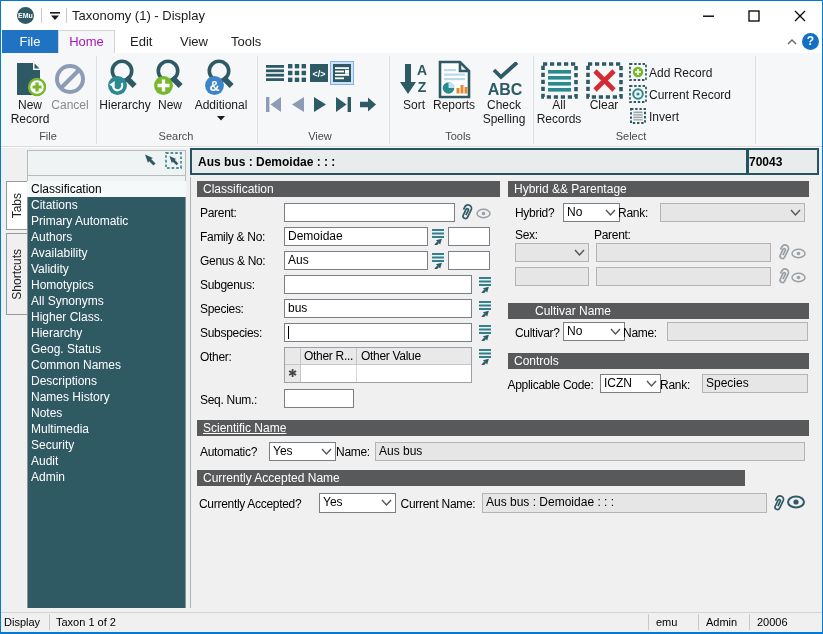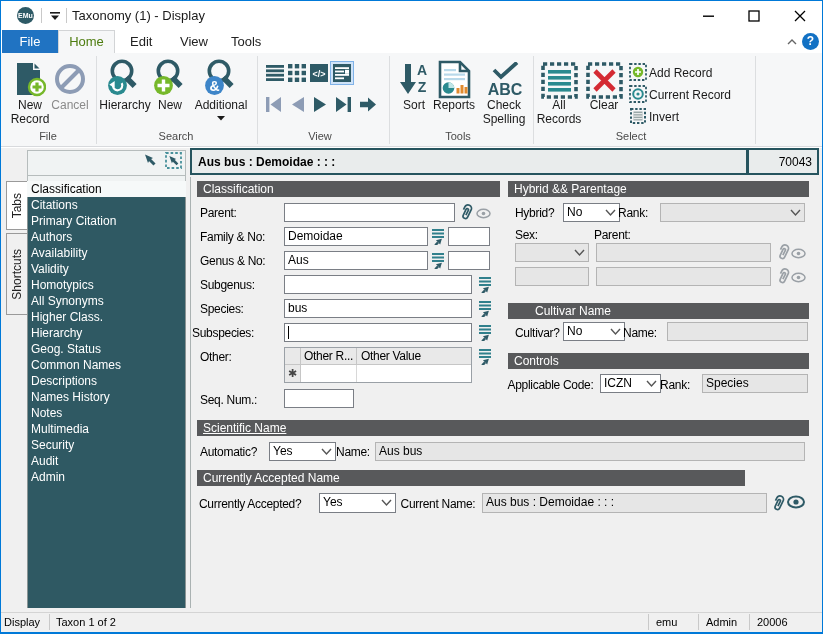--- a/index.html
+++ b/index.html
@@ -13,36 +13,36 @@
 #emulogo { position:absolute; left:16px; top:6px; width:17px; height:17px; border-radius:50%;
   background:#2e5a66; color:#fff; font-size:7px; font-weight:bold; text-align:center; line-height:17px; }
 .tsep { position:absolute; top:7px; width:1px; height:15px; background:#c9c9c9; }
 #title { position:absolute; left:71px; top:7px; font-size:13px; color:#1a1a1a; }
 .wbtn { position:absolute; top:0; width:46px; height:30px; }
 
 #tabrow { position:absolute; left:1px; top:30px; width:821px; height:23px; background:#fff; }
 #filetab { position:absolute; left:1px; top:0; width:56px; height:23px; background:#2073c2; color:#fff;
   font-size:13px; text-align:center; line-height:23px; }
 #hometab { position:absolute; left:57px; top:0; width:57px; height:23px; background:#f6f7f8;
-  border:1px solid #d2d4d6; border-bottom:none; font-size:13px; text-align:center; line-height:22px; color:#4d7c0f; }
+  border:1px solid #d2d4d6; border-bottom:none; font-size:13px; text-align:center; line-height:22px; color:#a21caf; }
 .ribtab { position:absolute; top:0; height:23px; font-size:13px; line-height:23px; color:#222; }
 
 #ribbon { position:absolute; left:1px; top:53px; width:821px; height:94px; background:#f6f7f8;
   border-bottom:1px solid #d8dadd; }
 .gsep { position:absolute; top:56px; width:1px; height:88px; background:#dcdee0; }
 .glabel { position:absolute; top:130px; font-size:11px; color:#4a4a4a; text-align:center; width:56px; }
 .blabel { position:absolute; font-size:12px; color:#1a1a1a; text-align:center; }
 .blabel.dis { color:#8a8a8a; }
 
 #content { position:absolute; left:1px; top:148px; width:821px; height:464px; background:#f0f0f0; }
 #recbar { position:absolute; left:190px; top:148px; width:629px; height:27px; background:#e9ecec;
   border:2px solid #26545e; }
 #recdiv { position:absolute; left:746px; top:148px; width:3px; height:27px; background:#26545e; }
 #rectext { position:absolute; left:198px; top:155px; font-weight:bold; font-size:12px; }
-#recnum { position:absolute; left:749px; top:155px; width:63px; text-align:right; font-size:12px; }
+#recnum { position:absolute; left:749px; top:155px; width:63px; text-align:left; font-size:12px;font-weight:bold; }
 
 .vtab { position:absolute; left:6px; width:22px; background:#f0f0f0; border:1px solid #9a9a9a;
   color:#222; font-size:12px; display:flex; align-items:center; justify-content:center; }
 .vtab span { writing-mode:vertical-rl; transform:rotate(180deg); white-space:nowrap; }
 
 #sidehead { position:absolute; left:27px; top:150px; width:159px; height:26px; background:#f0f3f3; border:1px solid #b6bcbc; }
 #sideband { position:absolute; left:27px; top:176px; width:159px; height:5px; background:#f0f3f3; border-left:1px solid #b6bcbc; border-right:1px solid #b6bcbc; }
 #sidebar { position:absolute; left:27px; top:181px; width:159px; height:427px; background:#2f5963; border-left:1px solid #8a9494; border-right:1px solid #8a9494; }
 .sitem { position:absolute; left:27px; width:159px; height:16px; color:#fff; font-size:12px; line-height:16px; padding-left:4px; }
 .sitem.sel { background:#f6f9f9; color:#000; }
@@ -320,21 +320,21 @@
   </svg>
 <svg class="abs" style="left:165px;top:152px" width="17" height="17" viewBox="0 0 17 17">
   <rect x="1" y="1" width="15" height="15" fill="none" stroke="#48919b" stroke-width="1.8" stroke-dasharray="2.6 2"></rect>
   <g transform="translate(3.5,3.5) scale(0.85)">
       <use href="#nwarrow"></use>
     </g>
 </svg>
 <div id="sidebar"></div>
 <div class="sitem sel" style="top:181px">Classification</div>
 <div class="sitem" style="top:197px">Citations</div>
-<div class="sitem" style="top:213px">Primary Citation</div>
+<div class="sitem" style="top:213px">Primary Automatic</div>
 <div class="sitem" style="top:229px">Authors</div>
 <div class="sitem" style="top:245px">Availability</div>
 <div class="sitem" style="top:261px">Validity</div>
 <div class="sitem" style="top:277px">Homotypics</div>
 <div class="sitem" style="top:293px">All Synonyms</div>
 <div class="sitem" style="top:309px">Higher Class.</div>
 <div class="sitem" style="top:325px">Hierarchy</div>
 <div class="sitem" style="top:341px">Geog. Status</div>
 <div class="sitem" style="top:357px">Common Names</div>
 <div class="sitem" style="top:373px">Descriptions</div>
@@ -373,21 +373,21 @@
 <div class="lbl" style="left:200px;top:278px">Subgenus:</div>
 <div class="inp" style="left:284px;top:275px;width:188px;height:19px"></div>
 <svg class="abs" style="left:479px;top:277px" width="13" height="16" viewBox="0 0 13 16">
     <use href="#lookup"></use>
   </svg>
 <div class="lbl" style="left:200px;top:302px">Species:</div>
 <div class="inp" style="left:284px;top:299px;width:188px;height:19px">bus</div>
 <svg class="abs" style="left:479px;top:301px" width="13" height="16" viewBox="0 0 13 16">
     <use href="#lookup"></use>
   </svg>
-<div class="lbl" style="left:192px;top:326px">Subspecies:</div>
+<div class="lbl" style="left:200px;top:326px">Subspecies:</div>
 <div class="inp" style="left:284px;top:323px;width:188px;height:19px"><span style="display:inline-block;width:1px;height:13px;background:#000;vertical-align:middle"></span></div>
 <svg class="abs" style="left:479px;top:325px" width="13" height="16" viewBox="0 0 13 16">
     <use href="#lookup"></use>
   </svg>
 <div class="lbl" style="left:200px;top:350px">Other:</div>
 <div class="abs" style="left:284px;top:347px;width:188px;height:36px;background:#fff;border:1px solid #9aa0a6"></div>
 <div class="abs" style="left:285px;top:348px;width:16px;height:17px;background:#e9e9e9;border-right:1px solid #c6c6c6;border-bottom:1px solid #c6c6c6"></div>
 <div class="abs" style="left:301px;top:348px;width:56px;height:17px;background:#e9e9e9;border-right:1px solid #c6c6c6;border-bottom:1px solid #c6c6c6;font-size:12px;line-height:16px;padding-left:3px;letter-spacing:-0.3px">Other R...</div>
 <div class="abs" style="left:357px;top:348px;width:114px;height:17px;background:#e9e9e9;border-bottom:1px solid #c6c6c6;font-size:12px;line-height:16px;padding-left:4px;letter-spacing:-0.3px">Other Value</div>
 <div class="abs" style="left:285px;top:365px;width:16px;height:17px;background:#e9e9e9;border-right:1px solid #c6c6c6;text-align:center;line-height:17px;font-size:11px;color:#444">✱</div>

